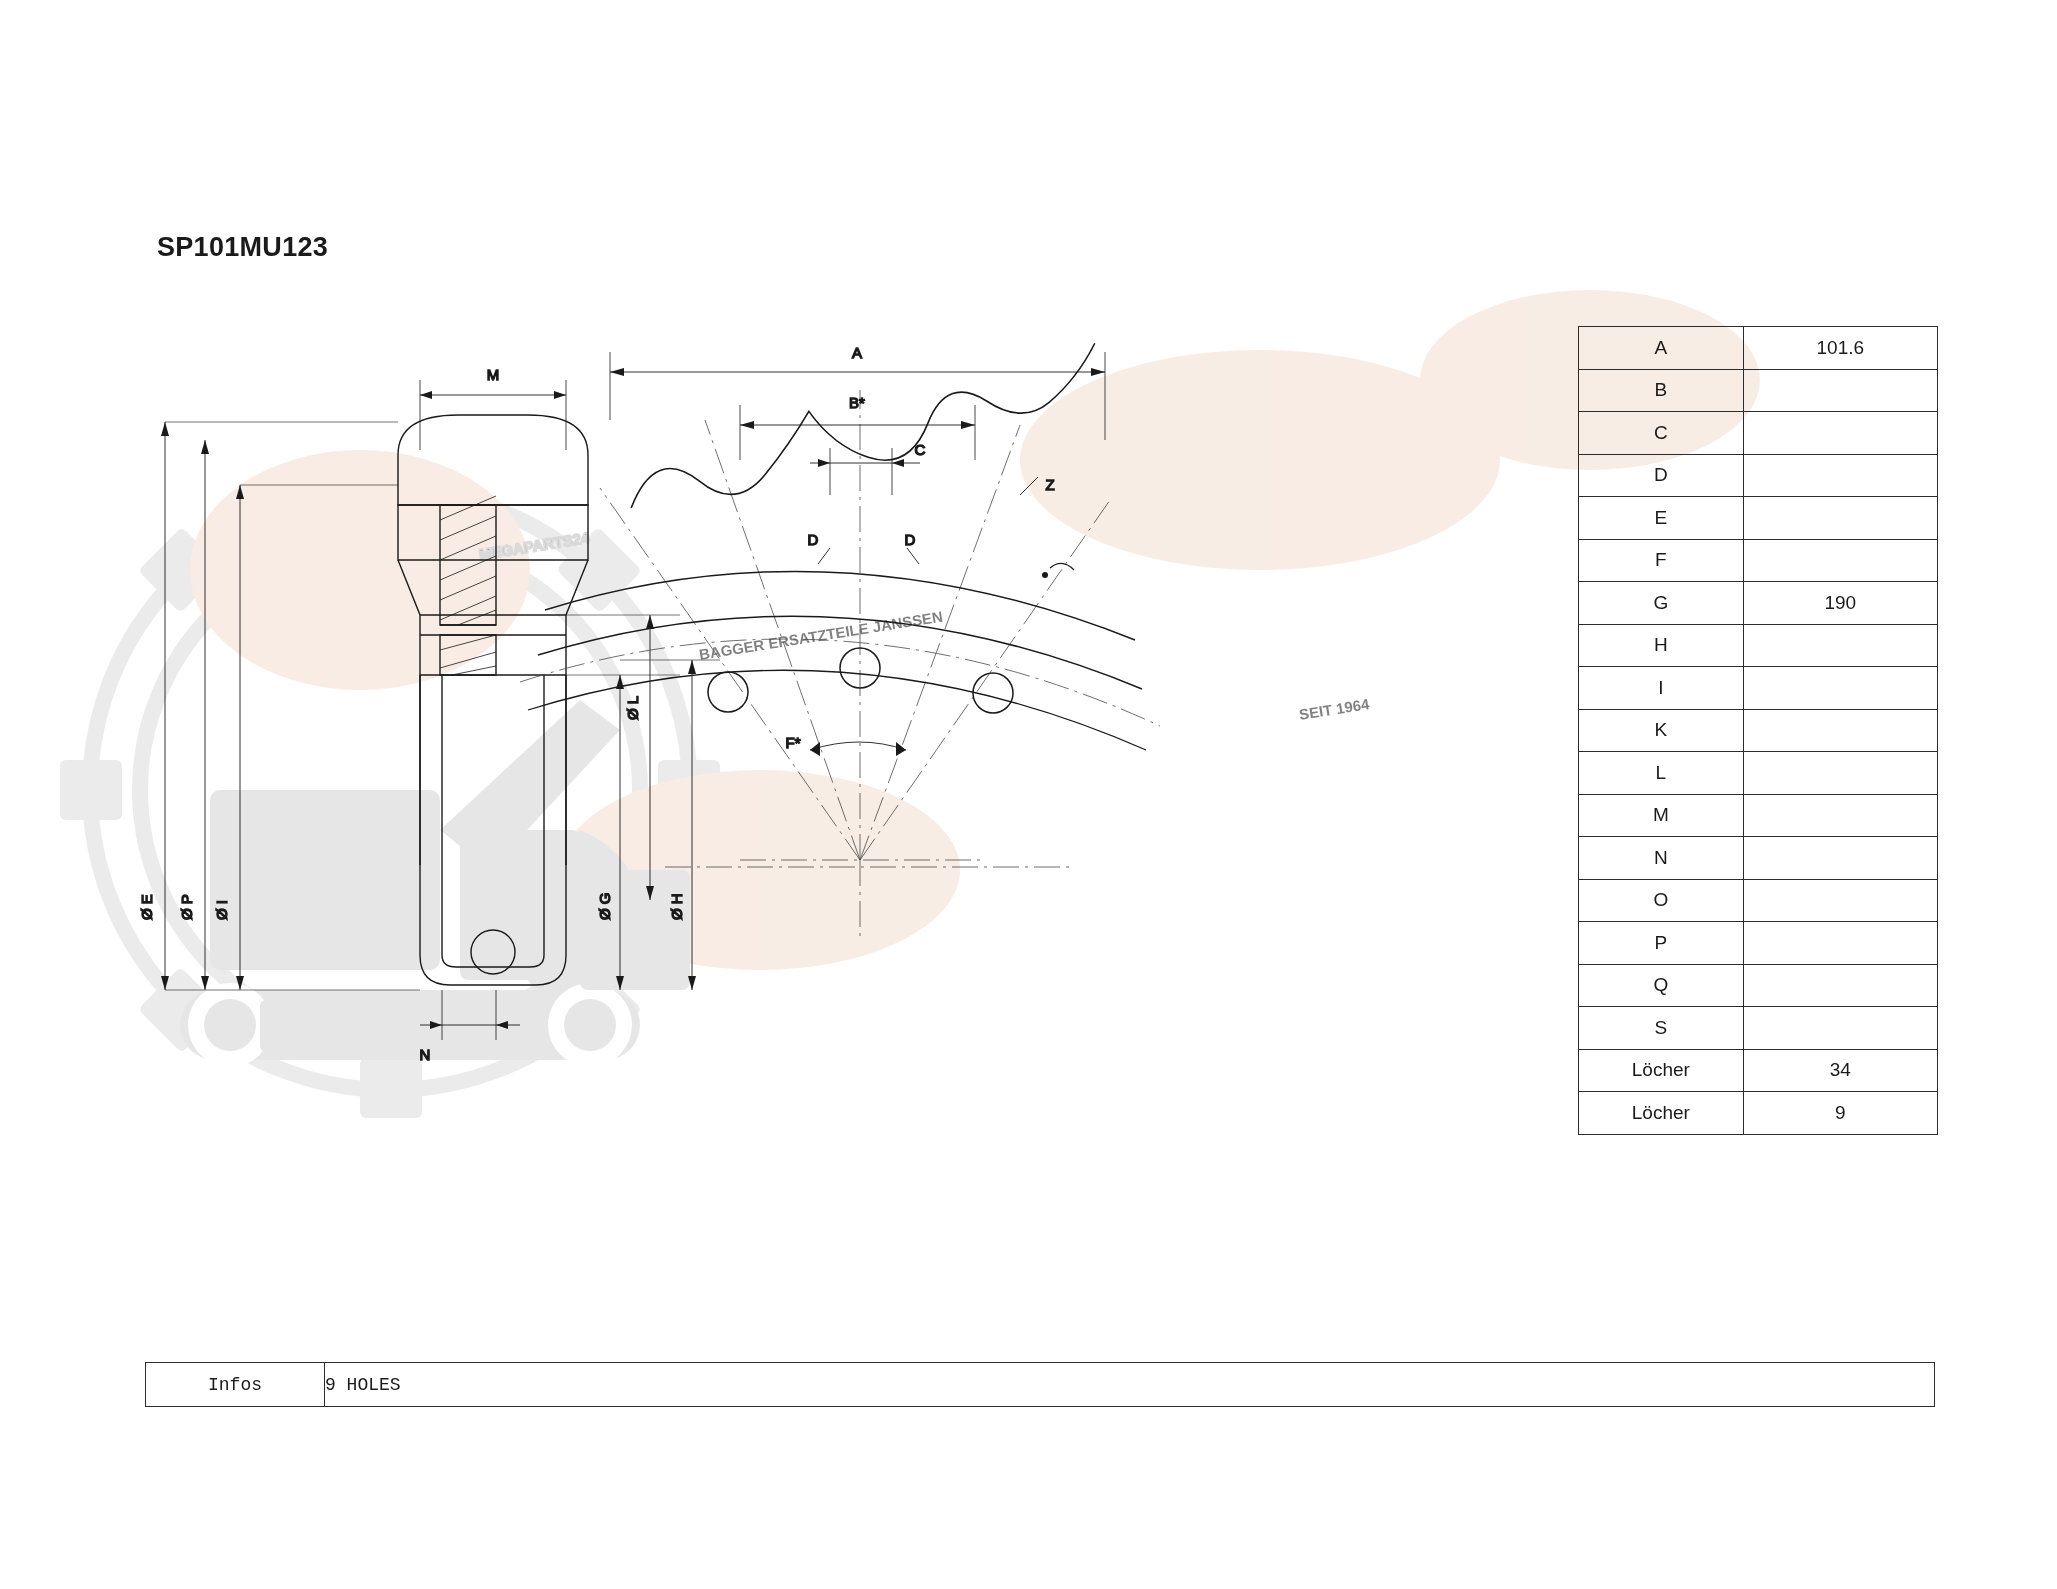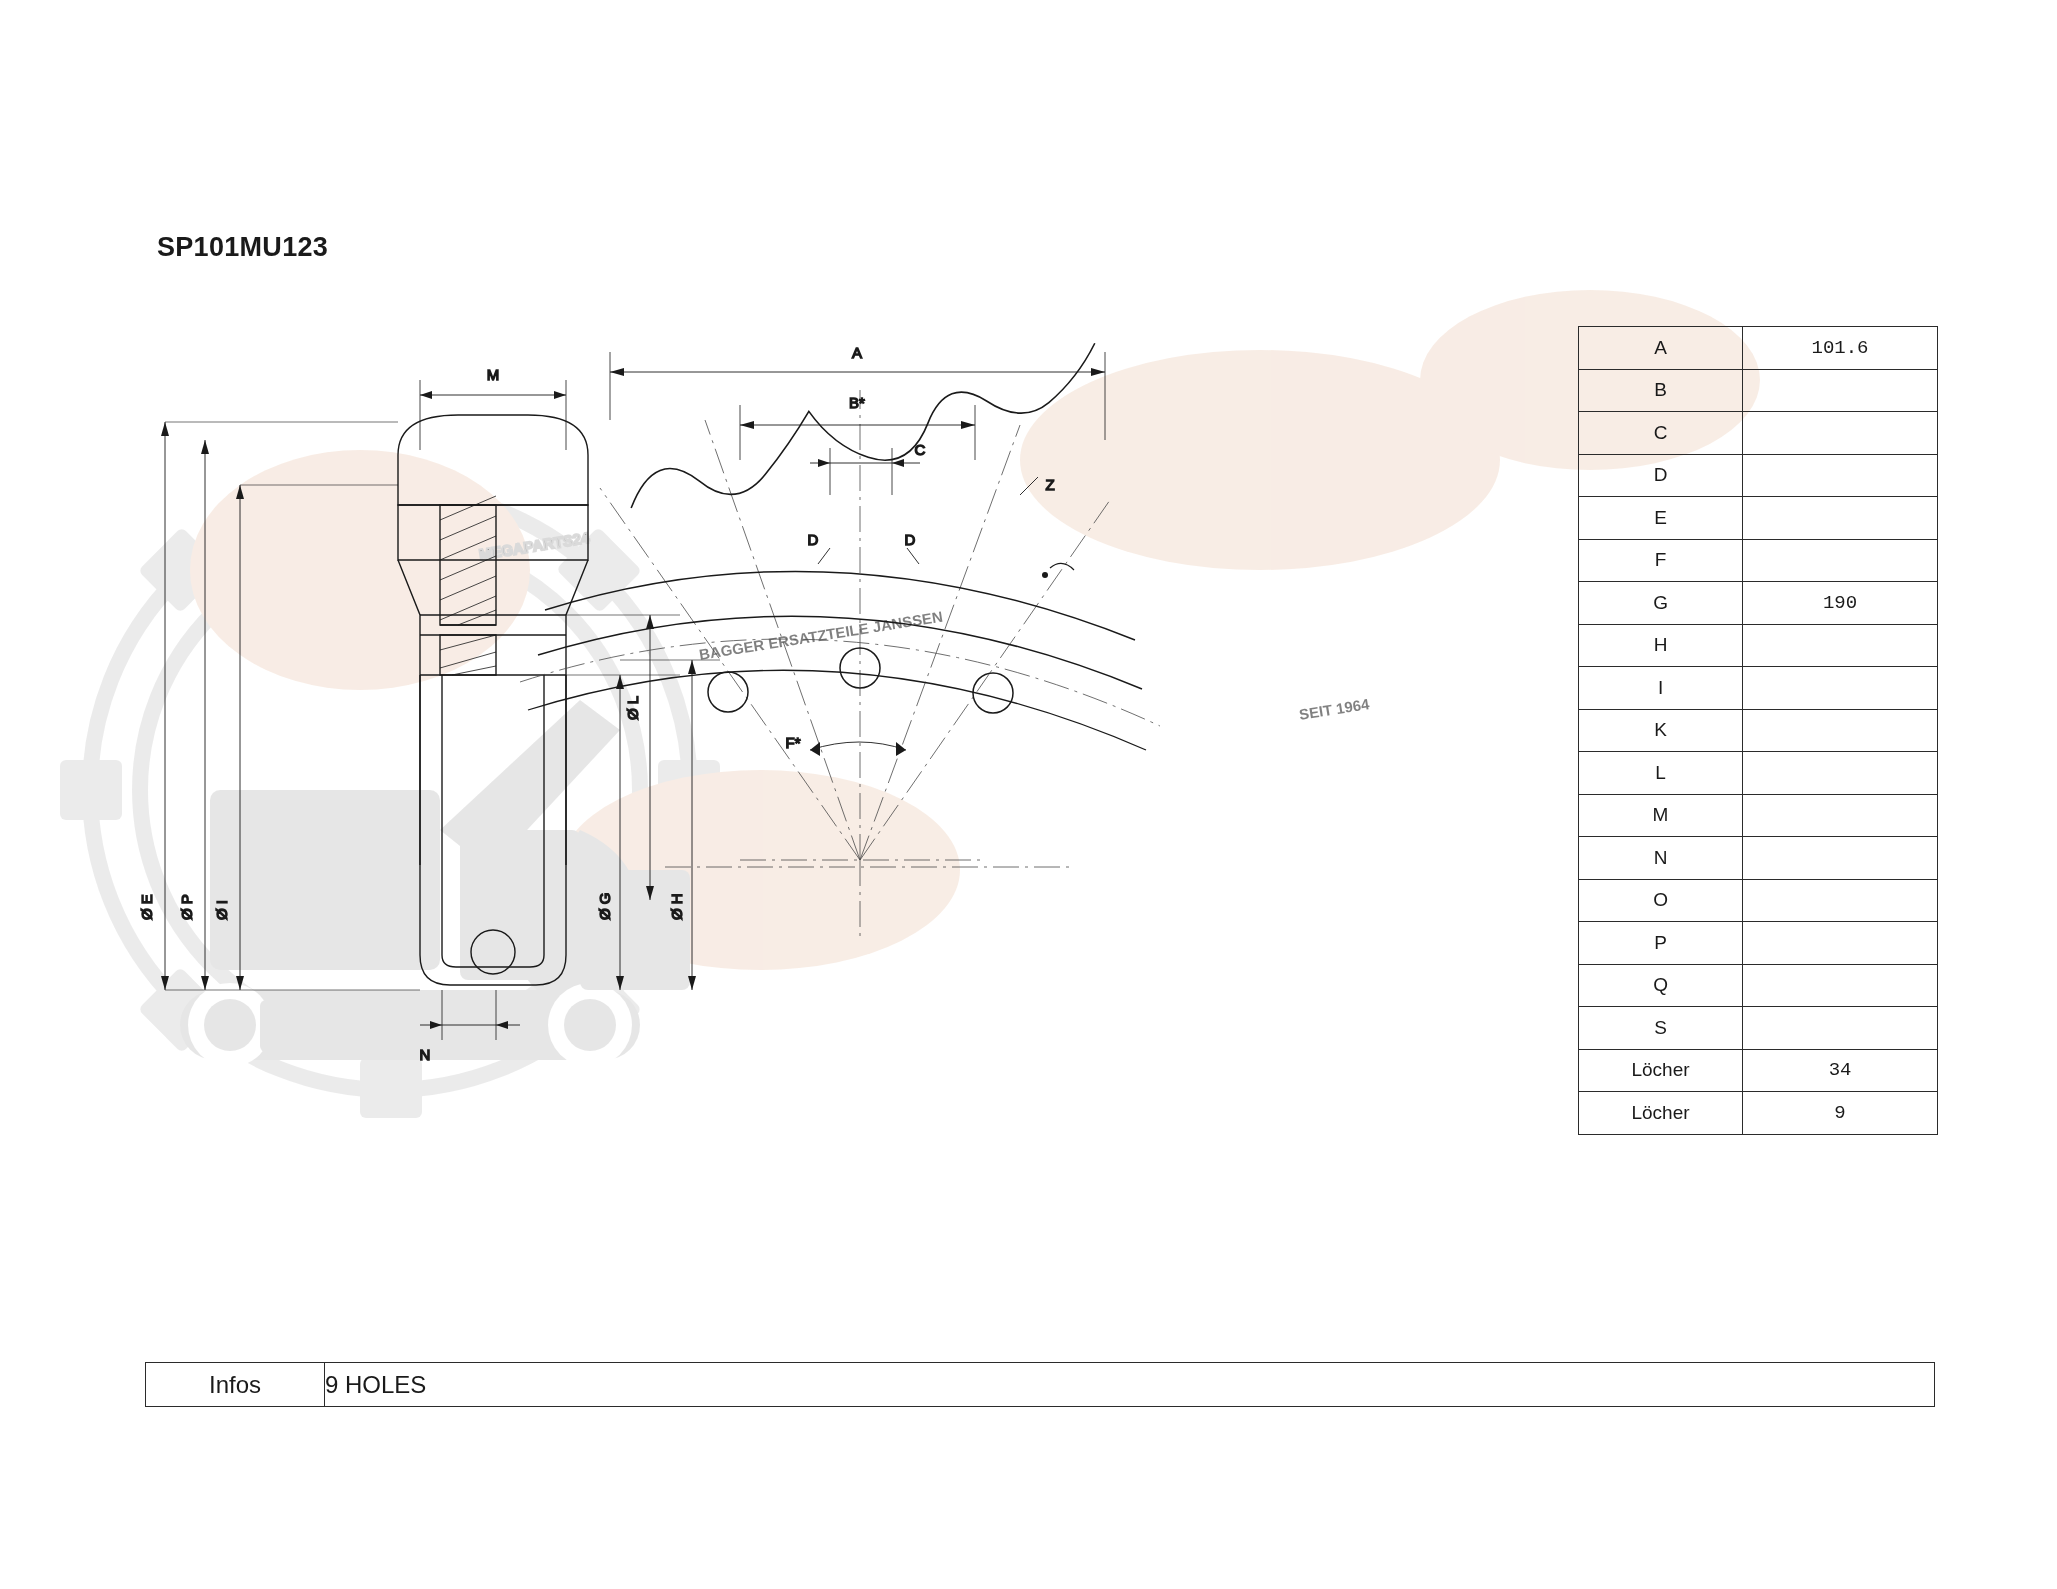--- a/index.html
+++ b/index.html
@@ -59,37 +59,38 @@
   }
   #dim-table td {
     border: 1px solid #2b2b2b;
     height: 41.5px;
     text-align: center;
     font-size: 19px;
     color: #1a1a1a;
     padding: 0;
   }
   #dim-table td.key { width: 180px; }
-  #dim-table td.val { width: 216px; font-family: Liberation Mono, monospace; }
+  #dim-table td.val { width: 216px; }
 
   
   #infos-table {
     position: absolute;
     left: 145px;
     top: 1362px;
     width: 1790px;
     border-collapse: collapse;
     z-index: 3;
   }
   #infos-table td {
     border: 1px solid #2b2b2b;
     height: 43px;
-    font-size: 24px;
+    font-size: 18px;
     color: #1a1a1a;
     padding: 0;
+    font-family: Liberation Mono, monospace;
   }
   #infos-table td.infos-label {
     width: 178px;
     text-align: center;
   }
   #infos-table td.infos-value {
     text-align: left;
   }
 
   .svg-text {

